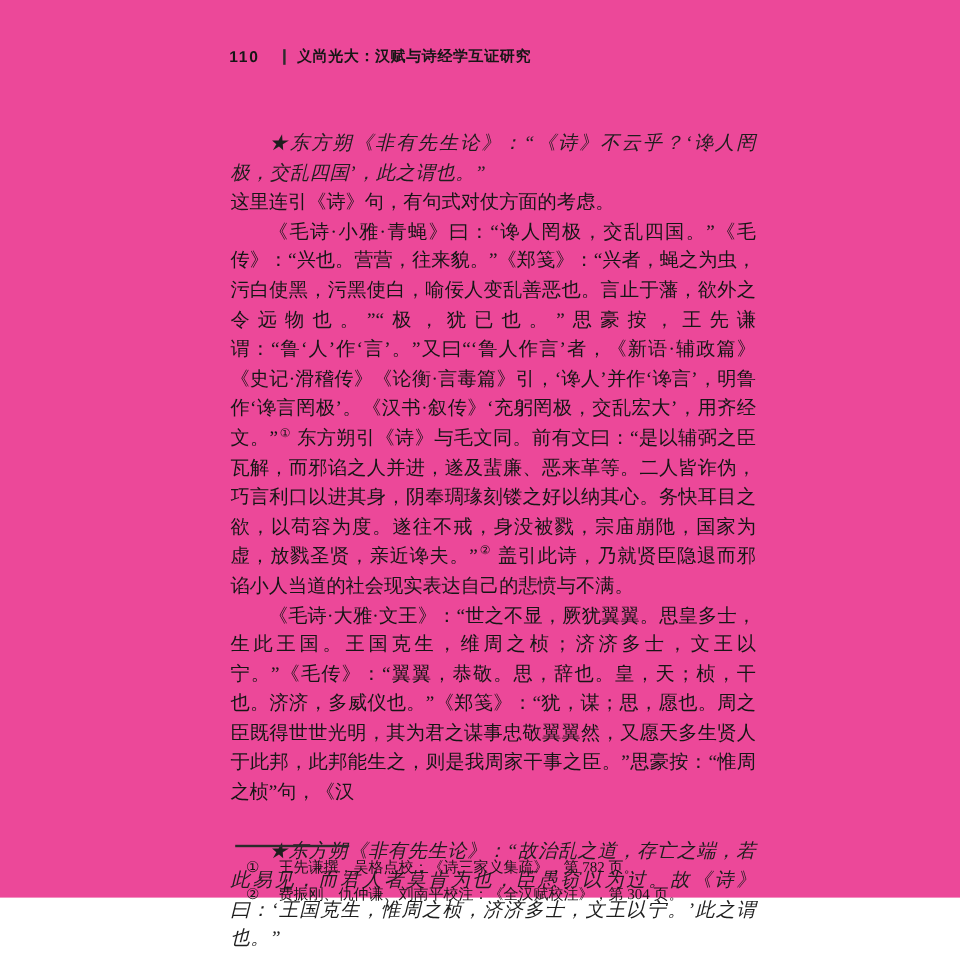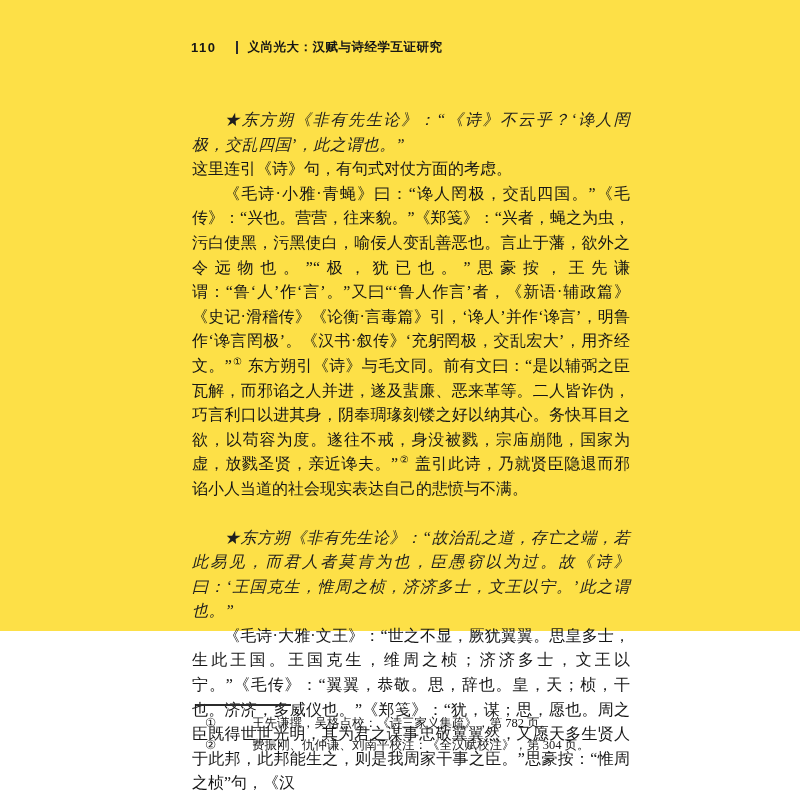--- a/index.html
+++ b/index.html
@@ -6,22 +6,22 @@
     margin: 0;
     padding: 0;
     background: #ffffff;
     width: 800px;
     height: 800px;
     overflow: hidden;
   }
   .page {
     position: relative;
     width: 800px;
-    height: 631px;
-    background: #fde047;
+    height: 748px;
+    background: #ec4899;
     color: #1b1b1b;
     font-family: "Liberation Serif", "DejaVu Serif", serif;
   }
   
   .header {
     position: absolute;
     left: 191px;
     top: 39px;
     height: 16px;
     display: flex;
@@ -91,39 +91,39 @@
     color: #161616;
   }
   .footnote {
     display: flex;
     align-items: baseline;
   }
   .fn-marker {
     flex: none;
     width: 27px;
   }
-  .fn-text { flex: 1; margin-left: 20px; }
+  .fn-text { flex: 1; }
 </style>
 </head>
 <body>
 
 <div class="page">
 
   <div class="header">
     <span class="page-num">110</span>
     <span class="header-divider"></span>
     <span class="book-title">义尚光大：汉赋与诗经学互证研究</span>
   </div>
 
   <div class="body-col">
       <div class="para indent gap kaiti"><span>★东方朔《非有先生论》：“《诗》不云乎？‘谗人罔极，交乱四国’，此之谓也。”</span></div>
       <div class="para"><span>这里连引《诗》句，有句式对仗方面的考虑。</span></div>
       <div class="para indent"><span>《毛诗·小雅·青蝇》曰：“谗人罔极，交乱四国。”《毛传》：“兴也。营营，往来貌。”《郑笺》：“兴者，蝇之为虫，污白使黑，污黑使白，喻佞人变乱善恶也。言止于藩，欲外之令远物也。”“极，犹已也。”思豪按，王先谦谓：“鲁‘人’作‘言’。”又曰“‘鲁人作言’者，《新语·辅政篇》《史记·滑稽传》《论衡·言毒篇》引，‘谗人’并作‘谗言’，明鲁作‘谗言罔极’。《汉书·叙传》‘充躬罔极，交乱宏大’，用齐经文。”</span><sup class="fnref">①</sup><span> 东方朔引《诗》与毛文同。前有文曰：“是以辅弼之臣瓦解，而邪谄之人并进，遂及蜚廉、恶来革等。二人皆诈伪，巧言利口以进其身，阴奉琱瑑刻镂之好以纳其心。务快耳目之欲，以苟容为度。遂往不戒，身没被戮，宗庙崩阤，国家为虚，放戮圣贤，亲近谗夫。”</span><sup class="fnref">②</sup><span> 盖引此诗，乃就贤臣隐退而邪谄小人当道的社会现实表达自己的悲愤与不满。</span></div>
+      <div class="para indent"><span>《毛诗·大雅·文王》：“世之不显，厥犹翼翼。思皇多士，生此王国。王国克生，维周之桢；济济多士，文王以宁。”《毛传》：“翼翼，恭敬。思，辞也。皇，天；桢，干也。济济，多威仪也。”《郑笺》：“犹，谋；思，愿也。周之臣既得世世光明，其为君之谋事忠敬翼翼然，又愿天多生贤人于此邦，此邦能生之，则是我周家干事之臣。”思豪按：“惟周之桢”句，《汉</span></div>
       <div class="para indent gap kaiti"><span>★东方朔《非有先生论》：“故治乱之道，存亡之端，若此易见，而君人者莫肯为也，臣愚窃以为过。故《诗》曰：‘王国克生，惟周之桢，济济多士，文王以宁。’此之谓也。”</span></div>
-      <div class="para indent"><span>《毛诗·大雅·文王》：“世之不显，厥犹翼翼。思皇多士，生此王国。王国克生，维周之桢；济济多士，文王以宁。”《毛传》：“翼翼，恭敬。思，辞也。皇，天；桢，干也。济济，多威仪也。”《郑笺》：“犹，谋；思，愿也。周之臣既得世世光明，其为君之谋事忠敬翼翼然，又愿天多生贤人于此邦，此邦能生之，则是我周家干事之臣。”思豪按：“惟周之桢”句，《汉</span></div>
     </div>
 
   <div class="fn-sep"></div>
 
   <div class="footnotes">
       <div class="footnote">
         <span class="fn-marker">①</span>
         <span class="fn-text">王先谦撰，吴格点校：《诗三家义集疏》，第 782 页。</span>
       </div>
       <div class="footnote">

